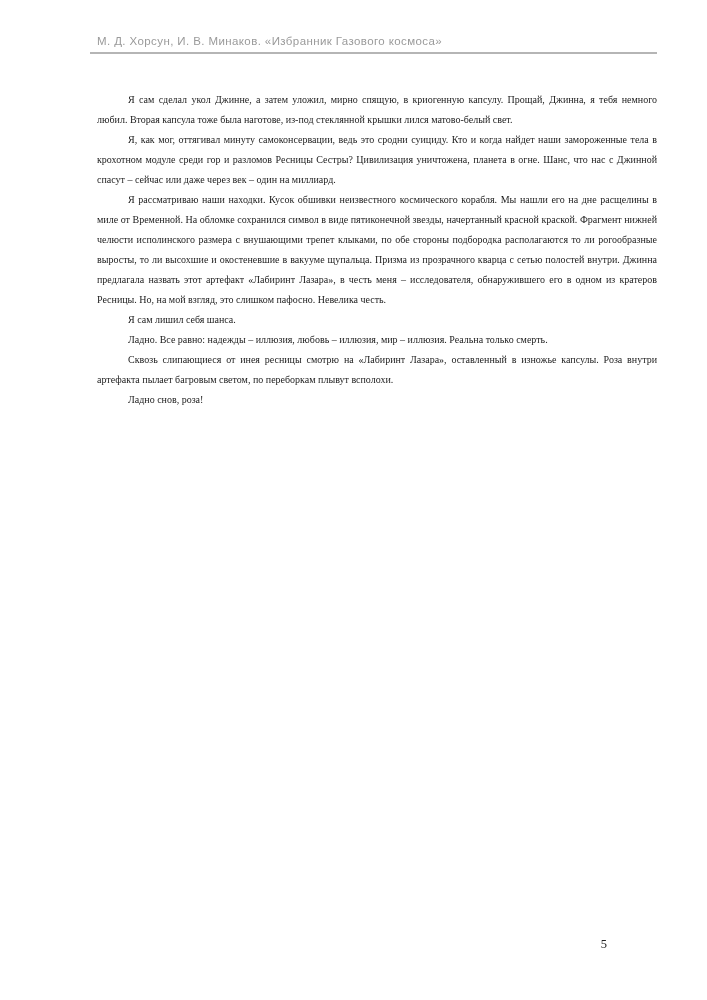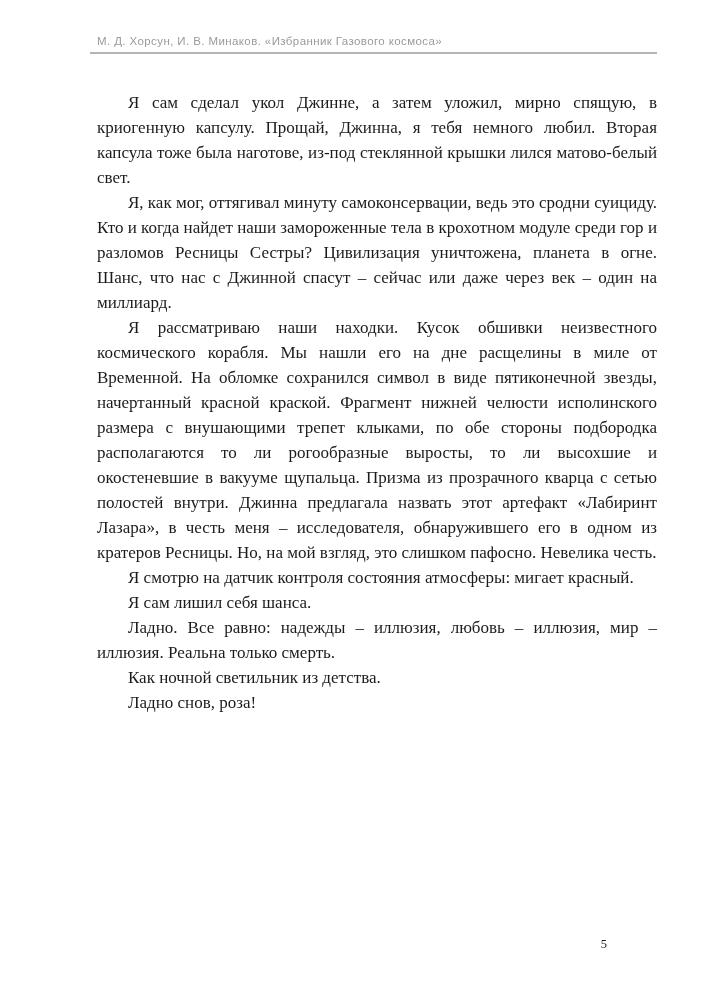--- a/index.html
+++ b/index.html
@@ -34,22 +34,22 @@
     top: 40px;
     width: 567px;
     height: 2px;
     background: #b5b5b5;
   }
   .body-text {
     position: absolute;
     left: 97px;
     top: 78px;
     width: 560px;
-    font-size: 17px;
-    line-height: 25px;
+    font-size: 10px;
+    line-height: 20px;
     text-align: justify;
   }
   .body-text p {
     margin: 0;
     padding: 0;
     text-indent: 31px;
   }
   .page-number {
     position: absolute;
     left: 560px;
@@ -65,20 +65,19 @@
 </head>
 <body>
 
 <div class="page">
   <div class="running-header">М. Д. Хорсун, И. В. Минаков.  «Избранник Газового космоса»</div>
   <div class="header-rule"></div>
   <div class="body-text">
       <p>Я сам сделал укол Джинне, а затем уложил, мирно спящую, в криогенную капсулу. Прощай, Джинна, я тебя немного любил. Вторая капсула тоже была наготове, из-под стек­лянной крышки лился матово-белый свет.</p>
       <p>Я, как мог, оттягивал минуту самоконсервации, ведь это сродни суициду. Кто и когда найдет наши замороженные тела в крохотном модуле среди гор и разломов Ресницы Сестры? Цивилизация уничтожена, планета в огне. Шанс, что нас с Джинной спасут – сейчас или даже через век – один на миллиард.</p>
       <p>Я рассматриваю наши находки. Кусок обшивки неизвестного космического корабля. Мы нашли его на дне расщелины в миле от Временной. На обломке сохранился символ в виде пятиконечной звезды, начертанный красной краской. Фрагмент нижней челюсти испо­линского размера с внушающими трепет клыками, по обе стороны подбородка располага­ются то ли рогообразные выросты, то ли высохшие и окостеневшие в вакууме щупальца. Призма из прозрачного кварца с сетью полостей внутри. Джинна предлагала назвать этот артефакт «Лабиринт Лазара», в честь меня – исследователя, обнаружившего его в одном из кратеров Ресницы. Но, на мой взгляд, это слишком пафосно. Невелика честь.</p>
-      <p>Я смотрю на датчик контроля состояния атмосферы: мигает красный.</p>
       <p>Я сам лишил себя шанса.</p>
       <p>Ладно. Все равно: надежды – иллюзия, любовь – иллюзия, мир – иллюзия. Реальна только смерть.</p>
-      <p>Как ночной светильник из детства.</p>
+      <p>Сквозь слипающиеся от инея ресницы смотрю на «Лабиринт Лазара», оставленный в изножье капсулы. Роза внутри артефакта пылает багровым светом, по переборкам плывут всполохи.</p>
       <p>Ладно снов, роза!</p>
     </div>
   <div class="page-number">5</div>
 </div>
 
 </body></html>

